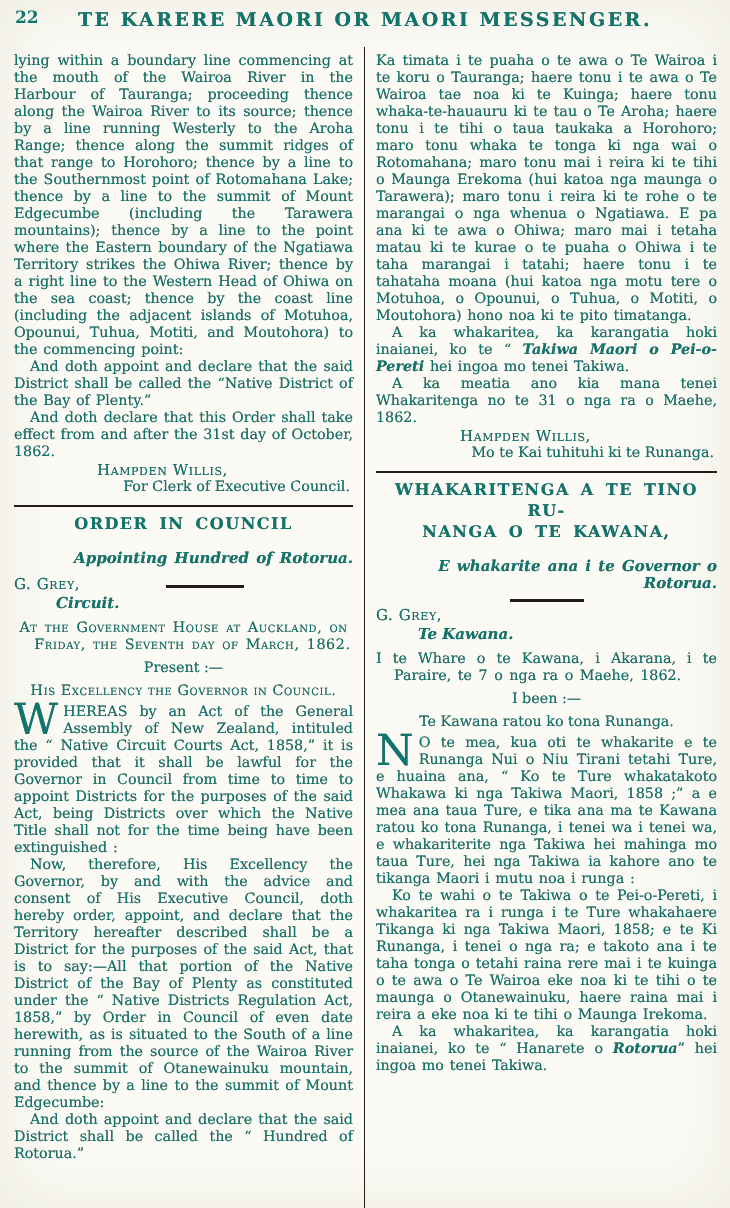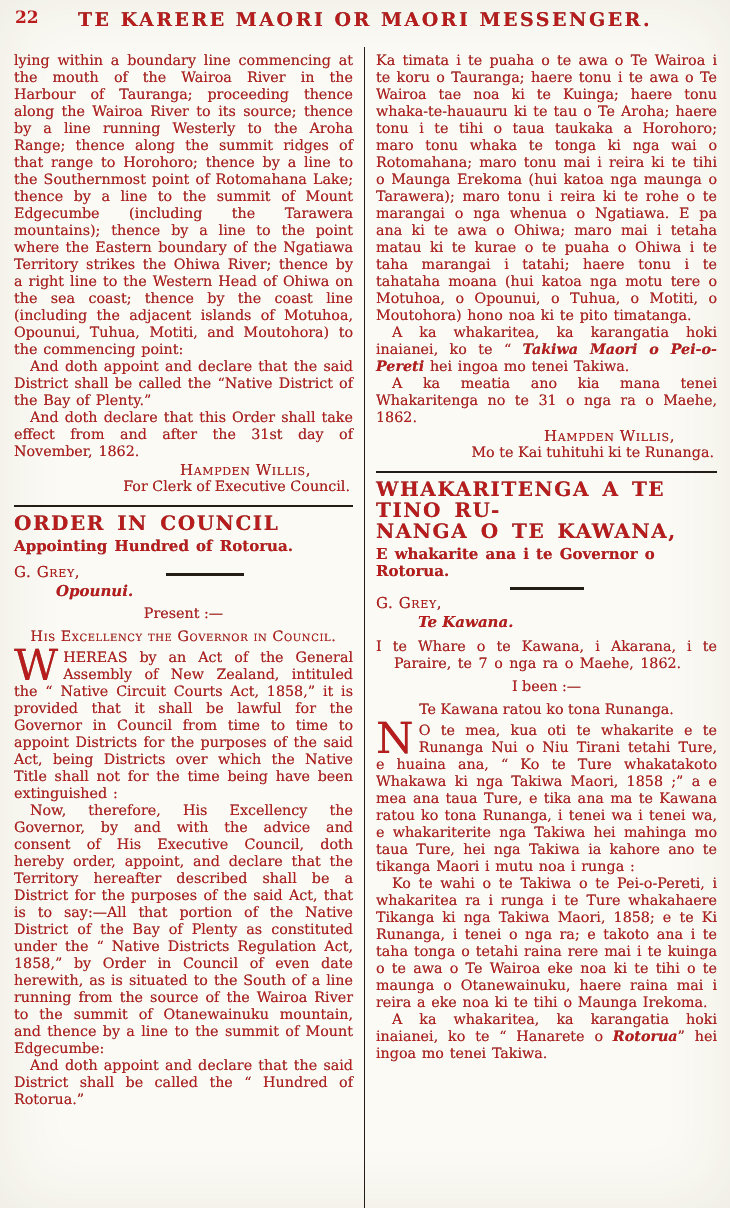--- a/index.html
+++ b/index.html
@@ -1,21 +1,21 @@
 <!DOCTYPE html>
 <html><head>
 <meta charset="utf-8">
 <style>
   * { margin: 0; padding: 0; box-sizing: border-box; }
   html, body { background: #6b665e; }
   .page {
     width: 730px; height: 1208px;
     margin: 0 auto;
     background: #fbfaf4;
-    color: #b91c1c;
+    color: #0f766e;
     font-family: "DejaVu Serif", serif;
     overflow: hidden;
     position: relative;
     box-shadow: inset 0 0 70px rgba(70,55,30,0.08);
     text-rendering: geometricPrecision;
   }
   .header { position: relative; height: 47px; }
   .page-number {
     position: absolute; left: 15px; top: 8px;
     font-size: 17px; font-weight: bold;
@@ -30,33 +30,33 @@
     width: 365px;
     padding: 6px 11px 0 14px;
     font-size: 14.3px; line-height: 17px;
     text-align: justify;
     text-shadow: 0 0 0.4px rgba(25,15,5,0.55);
   }
   .col-left  { border-right: 1.5px solid #241d15; }
   .col-right { padding: 6px 13px 0 11px; }
   .para { text-indent: 16px; word-spacing: 1.2px; }
   .para.noindent { text-indent: 0; }
-  .sc { font-variant: small-caps; letter-spacing: 0.6px; }
+  .sc { font-variant: small-caps; letter-spacing: 0.6px; text-align: center; }
   .sig { text-align: right; margin-top: 1px; }
   .sig-name  { font-size: 15px; padding-right: 42px; }
   .sig-role  { padding-right: 3px; text-align: right; }
   .rule-full { border-top: 2px solid #241d15; margin: 9px 0 6px; }
   .sec-head {
-    text-align: left; font-size: 20px; font-weight: bold;
+    text-align: center; font-size: 16px; font-weight: bold;
     letter-spacing: 1.5px; line-height: 21px; margin-top: 2px;
     word-spacing: 4px;
   }
   .sec-sub {
-    text-align: left; font-size: 15px; margin-top: 4px;
-    font-weight: bold; word-spacing: 2px;
+    text-align: right; font-size: 15px; margin-top: 16px;
+    font-style: italic; font-weight: bold; word-spacing: 2px;
   }
   .signatory-line { position: relative; margin-top: 9px; }
   .signatory-name { font-size: 15px; }
   .rule-short-inline {
     position: absolute; left: 152px; top: 9px;
     width: 78px; border-top: 3px solid #241d15; display: inline-block;
   }
   .rule-short-center {
     width: 74px; border-top: 3px solid #241d15;
     margin: 7px auto 5px;
@@ -87,38 +87,39 @@
   <div class="header">
     <span class="page-number">22</span>
     <div class="masthead">TE KARERE MAORI OR MAORI MESSENGER.</div>
   </div>
 
   <div class="columns">
 
     <div class="col col-left">
       <p class="para noindent">lying within a boundary line commencing at the mouth of the Wairoa River in the Harbour of Tauranga; proceeding thence along the Wairoa River to its source; thence by a line running Westerly to the Aroha Range; thence along the summit ridges of that range to Horohoro; thence by a line to the Southernmost point of Rotomahana Lake; thence by a line to the summit of Mount Edgecumbe (including the Tarawera mountains); thence by a line to the point where the Eastern boundary of the Ngatiawa Territory strikes the Ohiwa River; thence by a right line to the Western Head of Ohiwa on the sea coast; thence by the coast line (including the adjacent islands of Motuhoa, Opounui, Tuhua, Motiti, and Moutohora) to the commencing point:</p>
       <p class="para">And doth appoint and declare that the said District shall be called the “Native District of the Bay of Plenty.”</p>
-      <p class="para">And doth declare that this Order shall take effect from and after the 31st day of November, 1862.</p>
+      <p class="para">And doth declare that this Order shall take effect from and after the 31st day of October, 1862.</p>
 
       <div class="sig">
         <div class="sig-name sc">Hampden Willis,</div>
         <div class="sig-role">For Clerk of Executive Council.</div>
       </div>
 
       <div class="rule-full"></div>
 
       <h2 class="sec-head">ORDER IN COUNCIL</h2>
       <h3 class="sec-sub">Appointing Hundred of Rotorua.</h3>
 
       <div class="signatory-line">
         <span class="sc signatory-name">G. Grey,</span>
         <span class="rule-short-inline"></span>
       </div>
-      <div class="signatory-role">Opounui.</div>
+      <div class="signatory-role">Circuit.</div>
 
+      <p class="dateline sc">At the Government House at Auckland, on Friday, the Seventh day of March, 1862.</p>
 
       <div class="center-line">Present :—</div>
       <div class="center-line sc">His Excellency the Governor in Council.</div>
 
       <p class="para noindent dropcap-para mt4">
         <span class="dropcap">W</span><span>HEREAS by an Act of the General Assembly of New Zealand, intituled the “ Native Circuit Courts Act, 1858,” it is provided that it shall be lawful for the Governor in Council from time to time to appoint Districts for the purposes of the said Act, being Districts over which the Native Title shall not for the time being have been extinguished :</span>
       </p>
       <p class="para">Now, therefore, His Excellency the Governor, by and with the advice and consent of His Executive Council, doth hereby order, appoint, and declare that the Territory hereafter described shall be a District for the purposes of the said Act, that is to say:—All that portion of the Native District of the Bay of Plenty as constituted under the “ Native Districts Regulation Act, 1858,” by Order in Council of even date herewith, as is situated to the South of a line running from the source of the Wairoa River to the summit of Otanewainuku mountain, and thence by a line to the summit of Mount Edgecumbe:</p>
       <p class="para">And doth appoint and declare that the said District shall be called the “ Hundred of Rotorua.”</p>
     </div>

